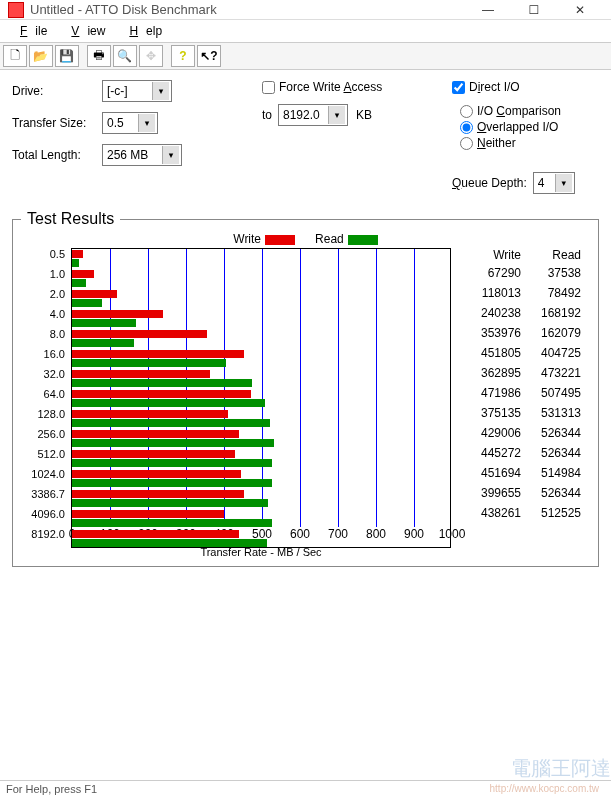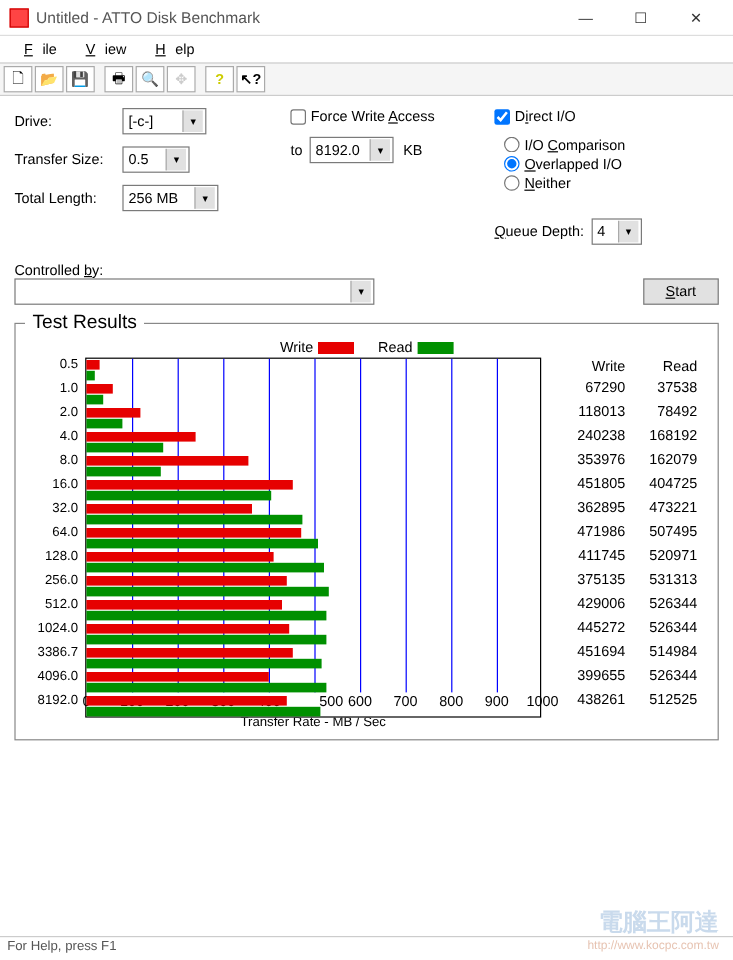--- a/index.html
+++ b/index.html
@@ -1,35 +1,35 @@
 <!DOCTYPE html>
 <html><head>
 <meta charset="utf-8">
 <style>
 *{box-sizing:border-box;margin:0;padding:0;font-family:"Segoe UI",Tahoma,sans-serif;font-size:12px}
 body{background:#fff;width:611px;height:800px;overflow:hidden;position:relative}
-.titlebar{height:30px;background:#fff;display:flex;align-items:center;padding:0 8px;border-bottom:1px solid #ddd}
+.titlebar{height:20px;background:#fff;display:flex;align-items:center;padding:0 8px;border-bottom:1px solid #ddd}
 .titlebar .icon{width:16px;height:16px;background:#f44;border:1px solid #c00;margin-right:6px}
 .titlebar .title{flex:1;color:#555;font-size:13px}
 .winbtns{display:flex}
 .winbtn{width:46px;height:30px;display:flex;align-items:center;justify-content:center;color:#333}
 .menubar{height:22px;display:flex;align-items:center;padding:0 4px}
 .menubar span{padding:2px 8px;text-decoration:underline;text-decoration-color:transparent}
 .menubar span .ul{text-decoration:underline}
 .toolbar{height:28px;border-top:1px solid #ccc;border-bottom:1px solid #ccc;display:flex;align-items:center;padding:2px;background:#f5f5f5}
 .tbtn{width:24px;height:22px;border:1px solid #aaa;margin:0 1px;display:flex;align-items:center;justify-content:center;background:#fff;font-size:12px}
 .tsep{width:6px}
 .main{padding:10px 12px}
 .row{display:flex;align-items:center;margin-bottom:10px}
 .lbl{width:90px}
 .sel{height:22px;border:1px solid #7a7a7a;background:#fff;padding:0 18px 0 4px;position:relative;display:inline-flex;align-items:center}
 .sel::after{content:"▾";position:absolute;right:2px;top:1px;width:16px;height:18px;background:#e1e1e1;border-left:1px solid #aaa;display:flex;align-items:center;justify-content:center;font-size:9px}
 .chk{margin-right:4px}
 .radio-group{border:none;margin-left:8px}
-.radio-row{display:flex;align-items:flex-start;margin-bottom:2px}
+.radio-row{display:flex;align-items:center;margin-bottom:2px}
 .r{margin-right:4px}
 .btn{height:22px;border:1px solid #7a7a7a;background:#e1e1e1;padding:0 18px}
 fieldset.results{border:1px solid #888;margin-top:6px;padding:4px 8px 8px;position:relative}
 fieldset.results legend{padding:0 6px;font-size:16px}
 .legend-row{display:flex;justify-content:center;gap:20px;margin-bottom:2px}
 .legend-row .sw{width:30px;height:10px;display:inline-block;margin-left:4px;vertical-align:middle}
 .chart-wrap{display:flex}
 .ylabels{width:50px;text-align:right;padding-right:6px}
 .ylabels div{height:20px;line-height:12px;font-size:11px}
 .chart{position:relative;flex:0 0 380px;height:300px;border:1px solid #000;background:#fff}
@@ -45,21 +45,21 @@
 .nums{flex:1;padding-left:10px}
 .nums-hdr{display:flex;font-size:12px;margin-bottom:4px}
 .nums-hdr span{width:60px;text-align:right}
 .nums-row{display:flex;height:20px;font-size:12px}
 .nums-row span{width:60px;text-align:right}
 .desc{border:1px solid #888;height:50px;padding:4px;margin-top:6px;display:flex}
 .desc textarea{flex:1;border:none;resize:none;font-family:inherit}
 .scroll-arrows{width:16px;display:flex;flex-direction:column;justify-content:space-between}
 .scroll-arrows div{height:16px;background:#e1e1e1;border:1px solid #aaa;font-size:8px;text-align:center;line-height:14px}
 .status{position:absolute;bottom:0;left:0;right:0;height:20px;border-top:1px solid #ccc;padding:2px 6px;color:#555;font-size:11px}
-.watermark{position:absolute;bottom:18px;right:12px;font-size:20px;color:rgba(100,150,200,.35);font-weight:bold}
+.watermark{position:absolute;bottom:18px;right:0;font-size:20px;color:rgba(100,150,200,.35);font-weight:normal}
 .wm2{position:absolute;bottom:6px;right:12px;font-size:10px;color:rgba(200,120,80,.45)}
 .ul{text-decoration:underline}
 </style>
 </head>
 <body>
 
 <div class="titlebar">
   <div class="icon"></div>
   <div class="title">Untitled - ATTO Disk Benchmark</div>
   <div class="winbtns">
@@ -84,21 +84,21 @@
   <div class="tbtn">🔍</div>
   <div class="tbtn" style="color:#ccc">✥</div>
   <div class="tsep"></div>
   <div class="tbtn" style="color:#cc0;font-weight:bold">?</div>
   <div class="tbtn">
       <b>↖?</b>
     </div>
 </div>
 
 <div class="main">
-  <div style="display:flex;">
+  <div style="display:flex;gap:20px">
     <div style="flex:0 0 230px">
       <div class="row">
         <span class="lbl">Drive:</span>
         <span class="sel" style="width:70px">
             <span>[-c-]</span>
           </span>
       </div>
       <div class="row">
         <span class="lbl">Transfer Size:</span>
         <span class="sel" style="width:56px;text-align:right">
@@ -146,28 +146,20 @@
       </div>
       <div class="row" style="margin-top:22px">
         <span><span class="ul">Q</span>ueue Depth:</span>
         <span class="sel" style="width:42px;margin-left:6px">
             <span>4</span>
           </span>
       </div>
     </div>
   </div>
 
-  <div style="margin-top:4px">
-    <div>Controlled <span class="ul">b</span>y:</div>
-    <div style="display:flex;align-items:center;gap:10px">
-      <span class="sel" style="width:300px;height:22px"></span>
-      <div style="flex:1"></div>
-      <button class="btn"><span class="ul">S</span>tart</button>
-    </div>
-  </div>
 
 
   <fieldset class="results">
     <legend>Test Results</legend>
     <div class="legend-row">
       <span><span>Write</span><span class="sw" style="background:#e60000"></span></span>
       <span><span>Read</span><span class="sw" style="background:#009000"></span></span>
     </div>
     <div class="chart-wrap">
       <div class="ylabels" id="ylabels">
@@ -197,21 +189,21 @@
             <div class="grid" style="left: 228px;"></div>
             <div class="grid" style="left: 266px;"></div>
             <div class="grid" style="left: 304px;"></div>
             <div class="grid" style="left: 342px;"></div>
             <div class="xaxis">
               <span style="left: 0px;">0</span>
               <span style="left: 38px;">100</span>
               <span style="left: 76px;">200</span>
               <span style="left: 114px;">300</span>
               <span style="left: 152px;">400</span>
-              <span style="left: 204px;">500</span>
+              <span style="left: 190px;">500</span>
               <span style="left: 228px;">600</span>
               <span style="left: 266px;">700</span>
               <span style="left: 304px;">800</span>
               <span style="left: 342px;">900</span>
               <span style="left: 380px;">1000</span>
             </div>
             <div class="bars">
               <div class="bar-row">
                 <div class="bar write" style="width: 11.2077px;"></div>
                 <div class="bar read" style="width: 7.40468px;"></div>
@@ -304,24 +296,20 @@
             </div>
             <div class="nums-row">
               <span>362895</span>
               <span>473221</span>
             </div>
             <div class="nums-row">
               <span>471986</span>
               <span>507495</span>
             </div>
             <div class="nums-row">
-              <span>411745</span>
-              <span>520971</span>
-            </div>
-            <div class="nums-row">
               <span>375135</span>
               <span>531313</span>
             </div>
             <div class="nums-row">
               <span>429006</span>
               <span>526344</span>
             </div>
             <div class="nums-row">
               <span>445272</span>
               <span>526344</span>

